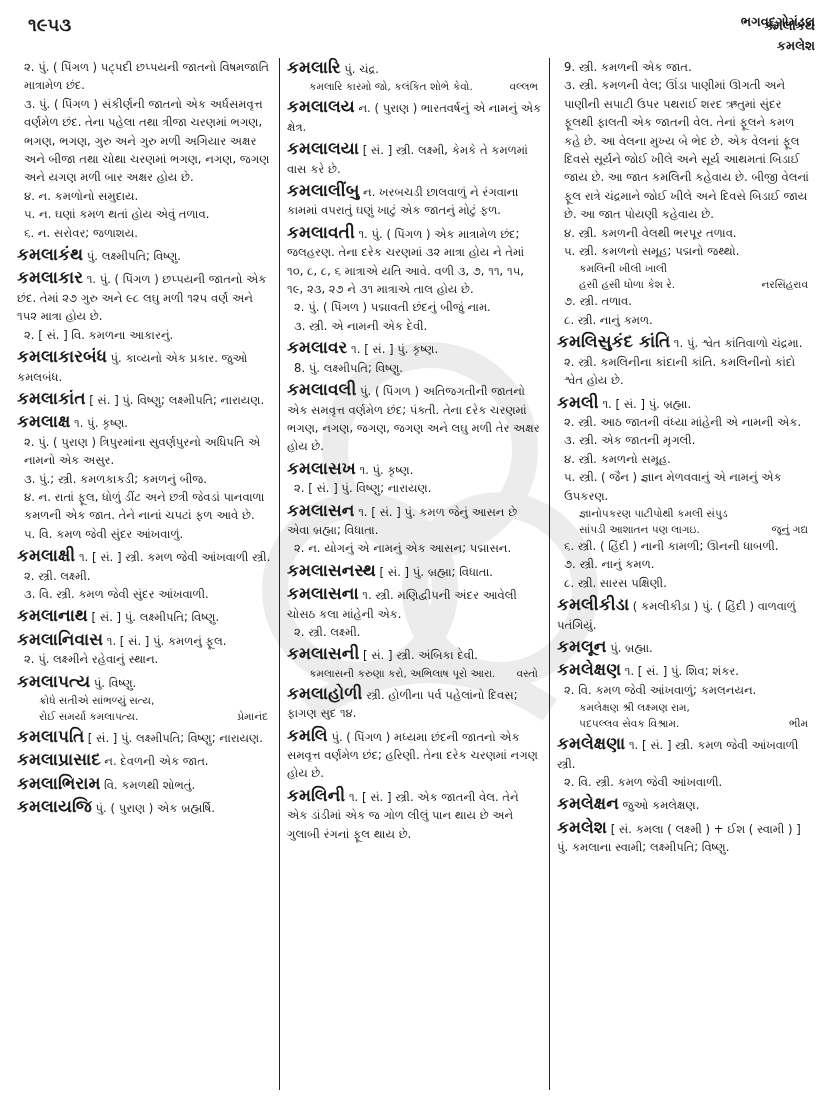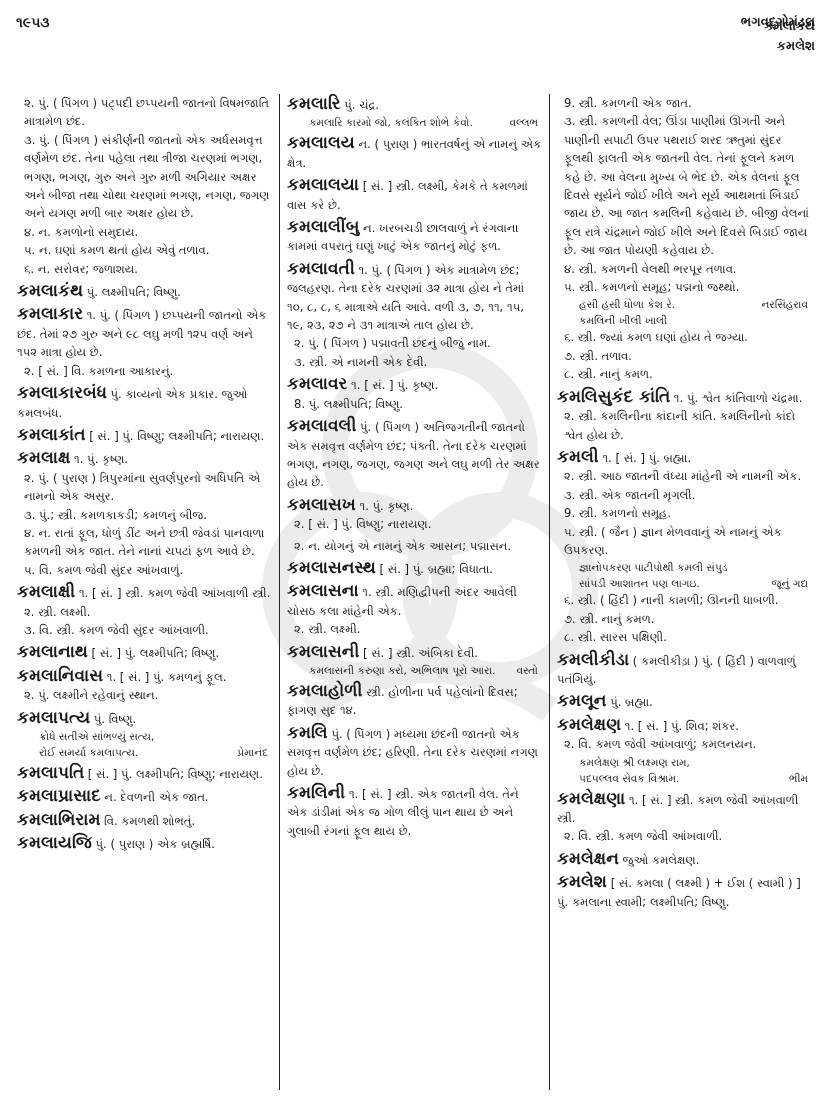--- a/index.html
+++ b/index.html
@@ -7,26 +7,26 @@
       width: 825px; height: 1096px; overflow: hidden; position: relative;
       font-family: "DejaVu Sans", sans-serif; color: #1a1a1a;
     }
     .watermark {
       position: absolute; left: 250px; top: 290px; width: 360px; height: 480px;
       pointer-events: none; z-index: 0;
     }
     .header {
       position: absolute; top: 8px; left: 12px; right: 10px; height: 50px; z-index: 2;
     }
-    .page-num { position: absolute; left: 4px; top: 6px; font-size: 14px; font-weight: bold; }
+    .page-num { position: absolute; left: 16px; top: 6px; font-size: 18px; font-weight: bold; }
     .book-title { position: absolute; left: 0; right: 0; text-align: right; top: 6px; font-size: 13px; font-weight: bold; }
     .guide-words { position: absolute; right: 0; top: 8px; text-align: right; font-size: 13px; font-weight: bold; line-height: 20px; }
     .columns {
       position: absolute; top: 58px; left: 10px; right: 6px; bottom: 6px;
-      display: flex; z-index: 1; margin-top: 36px;
+      display: flex; z-index: 1;
     }
     .col { flex: 1; padding: 0 7px; font-size: 11.6px; line-height: 18.4px; overflow: hidden; }
     .col + .col { border-left: 1.4px solid #222; }
     .entry { margin-bottom: 3px; }
     .hw { font-weight: bold; font-size: 17px; }
     .sense { padding-left: 7px; }
     .entry-body { text-indent: -0px; }
     .quote { padding-left: 22px; font-size: 10.6px; line-height: 16px; gap: 16px; }
     .quote-with-attr { display: flex; justify-content: space-between; padding-right: 4px; }
   </style>
@@ -140,20 +140,21 @@
         <div class="sense">8. પું. લક્ષ્મીપતિ; વિષ્ણુ.</div>
       </div>
       <div class="entry">
         <div class="entry-body"><span class="hw">કમલાવલી</span> <span>પું. ( પિંગળ ) અતિજગતીની જાતનો એક સમવૃત્ત વર્ણમેળ છંદ; પંક્તી. તેના દરેક ચરણમાં ભગણ, નગણ, જગણ, જગણ અને લઘુ મળી તેર અક્ષર હોય છે.</span></div>
       </div>
       <div class="entry">
         <div class="entry-body"><span class="hw">કમલાસખ</span> <span>૧. પું. કૃષ્ણ.</span></div>
         <div class="sense">૨. [ સં. ] પું. વિષ્ણુ; નારાયણ.</div>
       </div>
       <div class="entry">
+        <div class="entry-body"><span class="hw">કમલાસન</span> <span>૧. [ સં. ] પું. કમળ જેનું આસન છે એવા બ્રહ્મા; વિધાતા.</span></div>
         <div class="sense">૨. ન. યોગનું એ નામનું એક આસન; પદ્માસન.</div>
       </div>
       <div class="entry">
         <div class="entry-body"><span class="hw">કમલાસનસ્થ</span> <span>[ સં. ] પું. બ્રહ્મા; વિધાતા.</span></div>
       </div>
       <div class="entry">
         <div class="entry-body"><span class="hw">કમલાસના</span> <span>૧. સ્ત્રી. મણિદ્વીપની અંદર આવેલી ચોસઠ કલા માંહેની એક.</span></div>
         <div class="sense">૨. સ્ત્રી. લક્ષ્મી.</div>
       </div>
       <div class="entry">
@@ -172,38 +173,37 @@
       <div class="entry">
         <div class="entry-body"><span class="hw">કમલિની</span> <span>૧. [ સં. ] સ્ત્રી. એક જાતની વેલ. તેને એક ડાંડીમાં એક જ ગોળ લીલું પાન થાય છે અને ગુલાબી રંગનાં ફૂલ થાય છે.</span></div>
       </div>
     </div>
   <div class="col">
       <div class="entry">
         <div class="sense">9. સ્ત્રી. કમળની એક જાત.</div>
         <div class="sense">૩. સ્ત્રી. કમળની વેલ; ઊંડા પાણીમાં ઊગતી અને પાણીની સપાટી ઉપર પથરાઈ શરદ ઋતુમાં સુંદર ફૂલથી ફાલતી એક જાતની વેલ. તેનાં ફૂલને કમળ કહે છે. આ વેલના મુખ્ય બે ભેદ છે. એક વેલનાં ફૂલ દિવસે સૂર્યને જોઈ ખીલે અને સૂર્ય આથમતાં બિડાઈ જાય છે. આ જાત કમલિની કહેવાય છે. બીજી વેલનાં ફૂલ રાત્રે ચંદ્રમાને જોઈ ખીલે અને દિવસે બિડાઈ જાય છે. આ જાત પોયણી કહેવાય છે.</div>
         <div class="sense">૪. સ્ત્રી. કમળની વેલથી ભરપૂર તળાવ.</div>
         <div class="sense">૫. સ્ત્રી. કમળનો સમૂહ; પદ્મનો જથ્થો.</div>
+        <div class="quote">કમલિની ખીલી ખાલી</div>
         <div class="quote quote-with-attr">
           <span>હસી હસી ધોળા કેશ રે.</span>
           <span>નરસિંહરાવ</span>
         </div>
-        <div class="quote">કમલિની ખીલી ખાલી</div>
-        <div class="sense">૬. સ્ત્રી. જ્યાં કમળ ઘણાં હોય તે જગ્યા.</div>
         <div class="sense">૭. સ્ત્રી. તળાવ.</div>
         <div class="sense">૮. સ્ત્રી. નાનું કમળ.</div>
       </div>
       <div class="entry">
         <div class="entry-body"><span class="hw">કમલિસુકંદ કાંતિ</span> <span>૧. પું. શ્વેત કાંતિવાળો ચંદ્રમા.</span></div>
         <div class="sense">૨. સ્ત્રી. કમલિનીના કાંદાની કાંતિ. કમલિનીનો કાંદો શ્વેત હોય છે.</div>
       </div>
       <div class="entry">
         <div class="entry-body"><span class="hw">કમલી</span> <span>૧. [ સં. ] પું. બ્રહ્મા.</span></div>
         <div class="sense">૨. સ્ત્રી. આઠ જાતની વંધ્યા માંહેની એ નામની એક.</div>
         <div class="sense">૩. સ્ત્રી. એક જાતની મૃગલી.</div>
-        <div class="sense">9. સ્ત્રી. કમળનો સમૂહ.</div>
+        <div class="sense">૪. સ્ત્રી. કમળનો સમૂહ.</div>
         <div class="sense">૫. સ્ત્રી. ( જૈન ) જ્ઞાન મેળવવાનું એ નામનું એક ઉપકરણ.</div>
         <div class="quote">જ્ઞાનોપકરણ પાટીપોથી કમલી સંપુડ</div>
         <div class="quote quote-with-attr">
           <span>સાંપડી આશાતન પણ લાગઇ.</span>
           <span>જૂનું ગદ્ય</span>
         </div>
         <div class="sense">૬. સ્ત્રી. ( હિંદી ) નાની કામળી; ઊનની ધાબળી.</div>
         <div class="sense">૭. સ્ત્રી. નાનું કમળ.</div>
         <div class="sense">૮. સ્ત્રી. સારસ પક્ષિણી.</div>
       </div>

